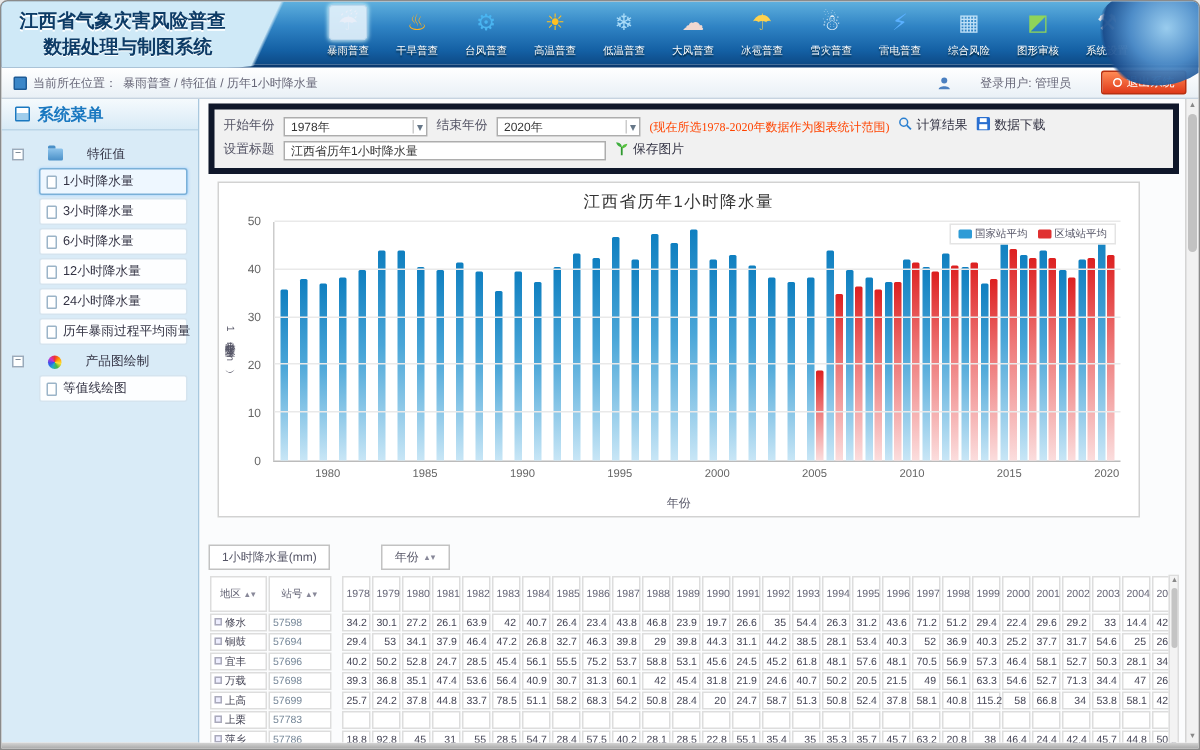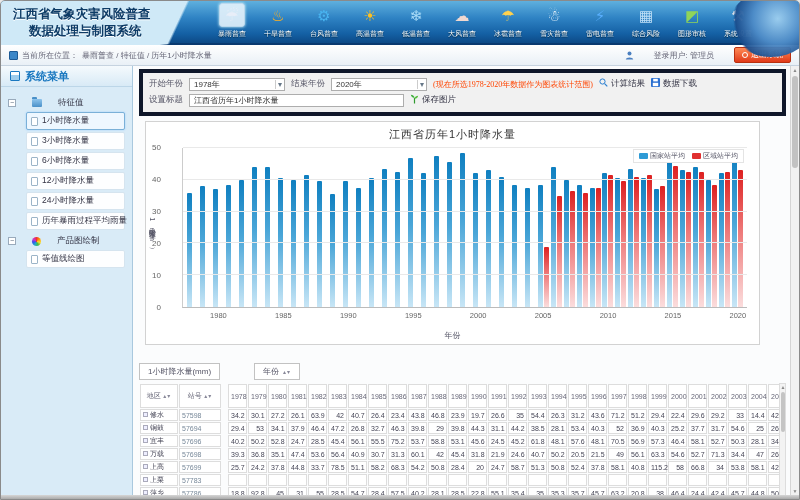--- a/index.html
+++ b/index.html
@@ -51,21 +51,21 @@
   .rednote { color:#ff4400; font-size:8px; overflow:hidden;font-family:Liberation Serif, serif; }
   .linkbtn { display:inline-flex; gap:3px; color:#334; cursor:pointer; font-size:8.5px; }
   .ttl-input { width:215px; height:13px; border:1px solid #adadad; font-size:8px; color:#333; padding:0 4px; font-family:inherit; }
 
   
   .chart-panel { margin:5px 26px 0 6px; height:224px; background:#fff; border:1px solid #d2d2d2; position:relative; }
   .c-title { text-align:center; font-size:11px; color:#333; padding-top:5px; letter-spacing:1px; }
   .plot { position:absolute; left:36px; right:12px; top:26px; bottom:36px; border-left:1px solid #ccc; border-bottom:1px solid #bbb; }
   .gridline { position:absolute; left:0; right:0; height:1px; background:#e9e9e9; }
   .ycol { position:absolute; left:8px; width:24px; top:26px; bottom:36px; }
-  .ytick { position:absolute; right:17px; font-size:8px; color:#666; }
+  .ytick { position:absolute; right:4px; font-size:8px; color:#666; }
   .ylab { position:absolute; left:1px; top:50%; transform:translateY(-62%); writing-mode:vertical-rl; text-orientation:mixed; font-size:7px; color:#556; letter-spacing:1px; }
   .legend { position:absolute; top:1px; right:3px; display:flex; gap:7px; align-items:center; background:#fff; border:1px solid #e4e4e4; padding:1px 5px; z-index:3; }
   .lg-item { display:inline-flex; align-items:center; gap:2px; font-size:7px; color:#556; }
   .lg-sw { width:9px; height:6px; display:inline-block; border-radius:1px; }
   #bars { position:absolute; left:0; right:0; top:0; bottom:0; display:flex; align-items:flex-end; padding:0 3px; }
   .bgroup { flex:1; height:100%; display:flex; align-items:flex-end; justify-content:center; gap:1px; position:relative; }
   .bar { width:5px; border-radius:1px 1px 0 0; }
   .bar-blue { background:linear-gradient(180deg,#0f7fc0 0%,#4aa6d8 45%,#c8e6f6 100%); }
   .bar-red  { background:linear-gradient(180deg,#dd2020 0%,#ee7a7a 45%,#fbdddd 100%); }
   .bar-none { background:none; }

